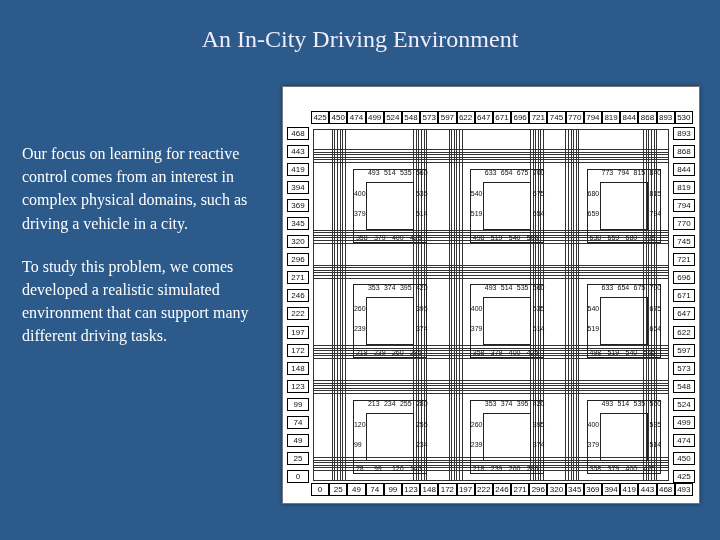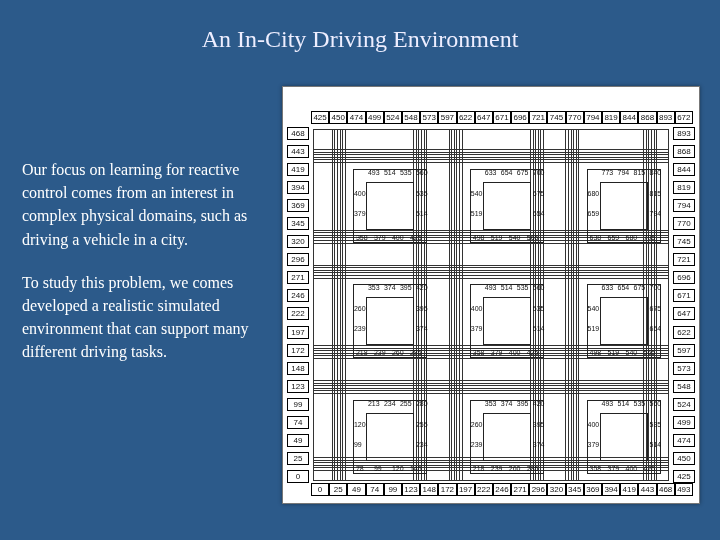--- a/index.html
+++ b/index.html
@@ -1,19 +1,19 @@
 <!DOCTYPE html>
 <html><head>
 <meta charset="utf-8">
 <style>
 html,body{margin:0;padding:0;width:720px;height:540px;background:#2c5a8a;font-family:Georgia,'Times New Roman',serif;color:#fff;overflow:hidden}
 .page{width:720px;height:540px;position:relative}
 .title{position:absolute;top:26px;left:0;width:720px;text-align:center;font-size:24px;font-weight:400;color:#eef}
 .para{position:absolute;left:22px;top:142px;width:250px;font-size:16px;line-height:1.45;color:#fff}
-.para p{margin:16px 0 20px 0}
+.para p{margin:0 0 20px 0}
 .win{position:absolute;right:20px;top:86px;width:416px;height:416px;background:#fff;border:1px solid #777;box-shadow:0 0 4px rgba(0,0,0,.4)}
 .titlebar{height:20px;background:linear-gradient(#e8e8e8,#d0d0d0);border-bottom:1px solid #999;display:flex;align-items:center;font:11px sans-serif;color:#333}
 .titlebar .ticon{width:14px;height:14px;margin:0 4px;background:#999;border:1px solid #666}
 .titlebar .spacer{flex:1}
 .titlebar .wbtn{width:14px;height:14px;margin:0 2px;background:#eee;border:1px solid #888;font:9px sans-serif;line-height:14px;text-align:center;color:#333;cursor:pointer}
 .canvas{position:absolute;top:20px;left:0;right:0;bottom:0;background:#fff}
 
 .ruler-top{position:absolute;top:4px;left:28px;right:6px;height:16px}
 .ruler-bottom{position:absolute;bottom:4px;left:28px;right:6px;height:16px}
 .ruler-left{position:absolute;top:20px;bottom:20px;left:4px;width:22px}
@@ -61,21 +61,21 @@
             <span>671</span>
             <span>696</span>
             <span>721</span>
             <span>745</span>
             <span>770</span>
             <span>794</span>
             <span>819</span>
             <span>844</span>
             <span>868</span>
             <span>893</span>
-            <span>672</span>
+            <span>530</span>
           </div>
         </div>
       <div class="ruler-bottom">
           <div class="rt" id="rb">
             <span>0</span>
             <span>25</span>
             <span>49</span>
             <span>74</span>
             <span>99</span>
             <span>123</span>

